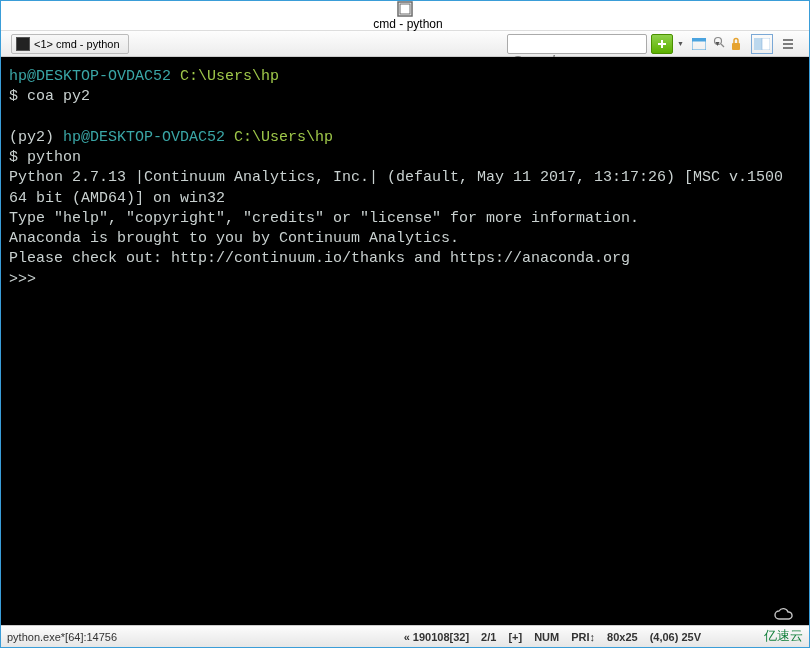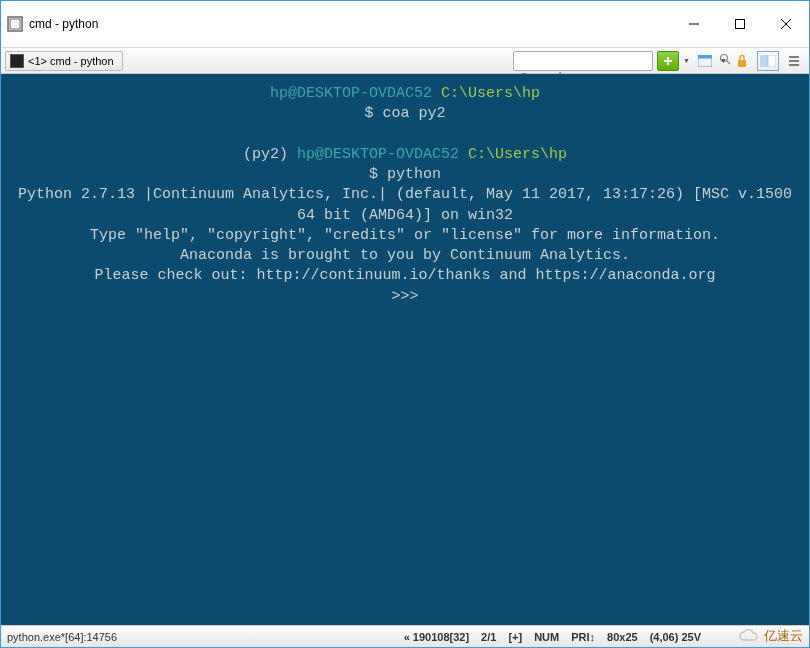--- a/index.html
+++ b/index.html
@@ -12,46 +12,47 @@
 .window {
   width: 810px;
   height: 648px;
   border: 1px solid #3a9dd8;
   display: flex;
   flex-direction: column;
   background: #fff;
   position: relative;
 }
 .titlebar {
-  height: 47px;
+  height: 30px;
   background: #fff;
   display: flex;
   align-items: center;
   padding: 0 0 0 6px;
   border-bottom: 1px solid #ddd;
+  flex-direction: column;
 }
 .titlebar .app-icon {
   width: 16px; height: 16px;
   margin-right: 6px;
   display:flex;align-items:center;justify-content:center;
 }
 .titlebar .title { font-size: 12px; color: #000; }
 .win-controls { margin-left: auto; display: flex; }
 .win-btn {
   width: 46px; height: 30px;
   display: flex; align-items: center; justify-content: center;
   cursor: pointer;
 }
 .toolbar {
   height: 26px;
   background: linear-gradient(#fdfdfd, #ececec);
   border-bottom: 1px solid #ccc;
   display: flex;
   align-items: center;
-  padding: 0 4px;
+  padding: 0 10px;
   gap: 4px;
 }
 .tab {
   display: flex; align-items: center;
   height: 20px;
   padding: 0 8px 0 4px;
   background: linear-gradient(#f8f8f8,#e8e8e8);
   border: 1px solid #bbb;
   border-radius: 2px;
   font-size: 11px;
@@ -77,51 +78,51 @@
 }
 .tb-btn {
   width: 22px; height: 20px;
   display:flex;align-items:center;justify-content:center;
   border:1px solid transparent;
   cursor:pointer;
 }
 .dd-arrow{width:7px;font-size:7px;color:#555;}
 .terminal {
   flex: 1;
-  background: #0c4a6e;
+  background: #000000;
   color: #c9d1d0;
   font-family: Consolas, "Courier New", monospace;
   font-size: 15px;
   line-height: 1.35;
   padding: 10px 8px;
   white-space: pre-wrap;
   overflow: hidden;
-  text-align: center;
 }
 .t-user { color: #3aa6a6; }
 .t-path { color: #9fc84a; }
 .t-prompt { color: #c9d1d0; }
 .t-env { color: #c9d1d0; }
 .statusbar {
   height: 22px;
   background: linear-gradient(#fcfcfc,#e6e6e6);
   border-top: 1px solid #ccc;
   display:flex;
   align-items:center;
   font-size:11px;
   color:#333;
   padding:0 6px;
 }
 .statusbar .mid{margin-left:auto;display:flex;gap:12px;align-items:center;font-weight:bold;}
 .watermark {
   position:absolute;
   right:6px; bottom:2px;
   display:flex;align-items:center;gap:4px;
-  color:#a16207;font-size:13px;
+  color:#15803d;font-size:13px;
   pointer-events:none;
+  flex-direction:column;
 }
 </style>
 </head>
 <body>
 
 <div class="window">
 
   <div class="titlebar">
     <span class="app-icon">
       <svg width="16" height="16" viewBox="0 0 16 16">

